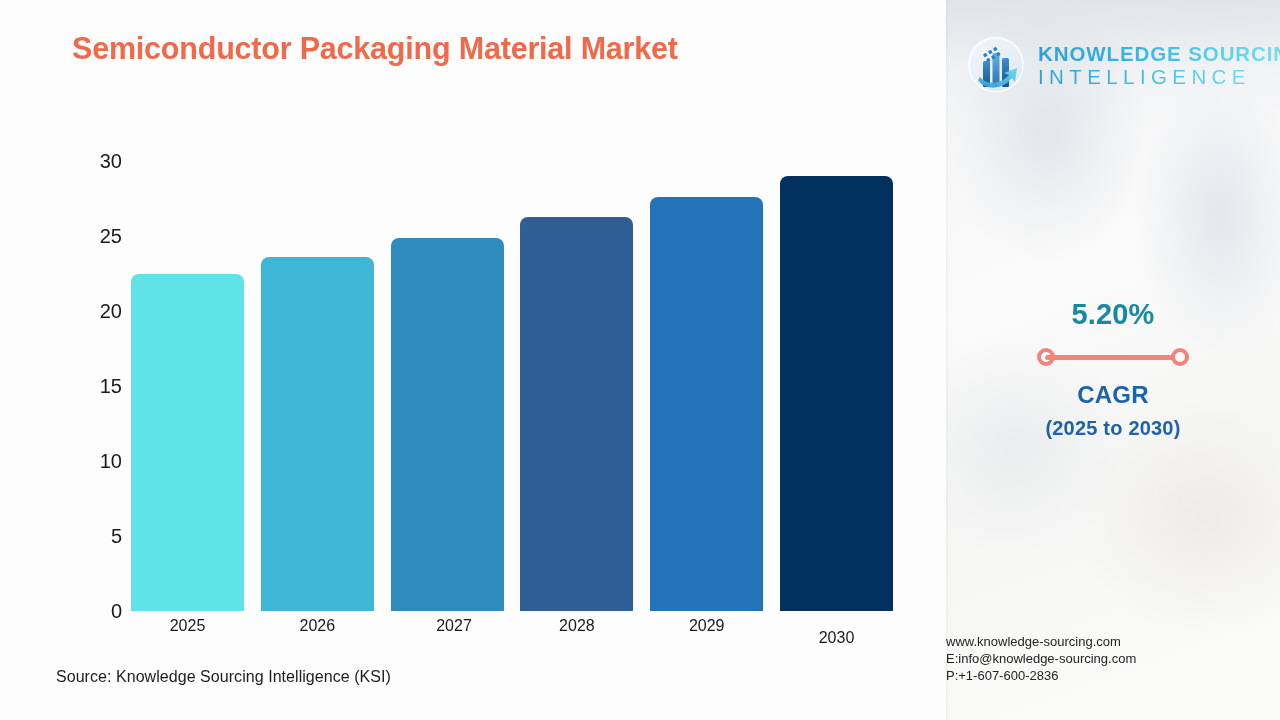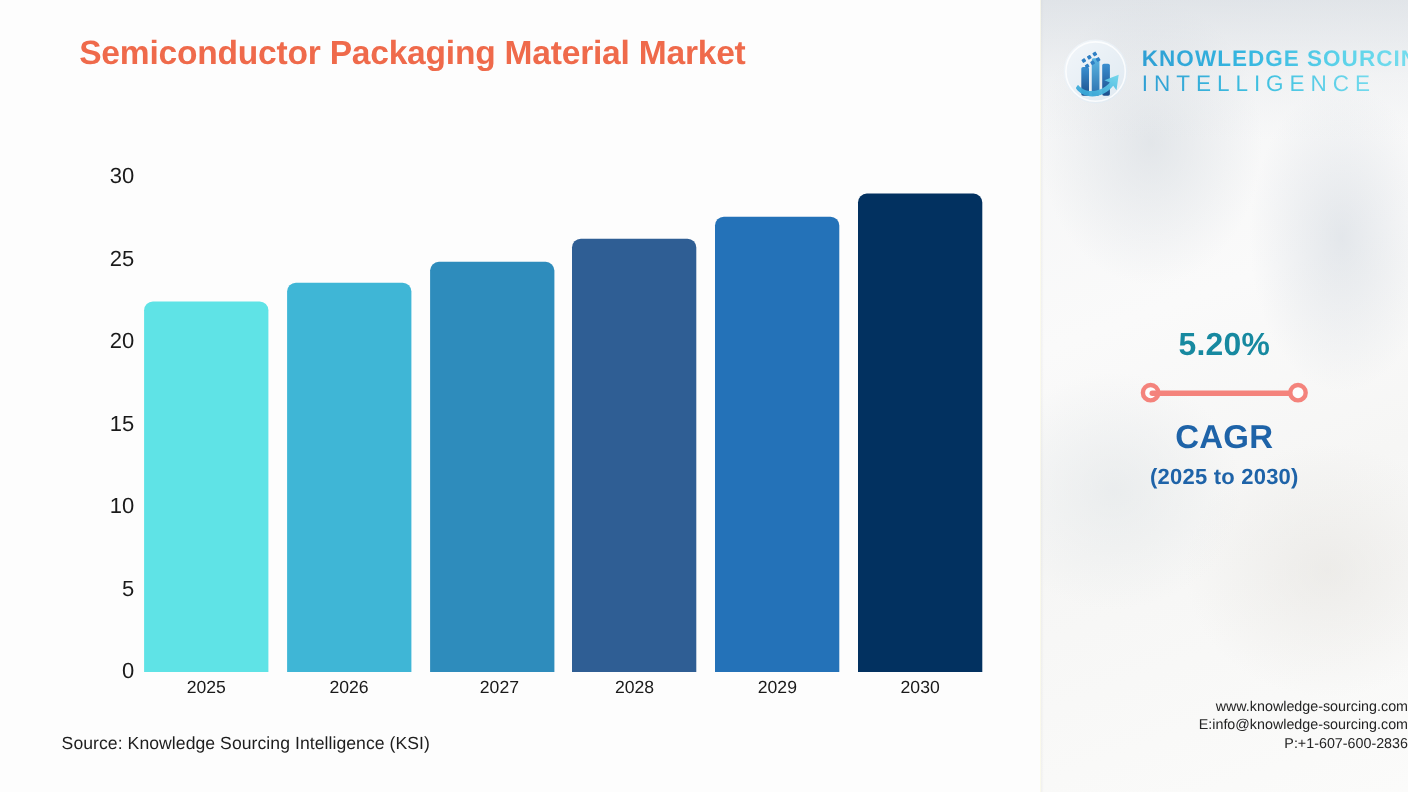--- a/index.html
+++ b/index.html
@@ -212,40 +212,40 @@
     width: 18px;
     height: 18px;
     border-radius: 50%;
     background: #fdfdfd;
     border: 4px solid #f4837c;
     box-sizing: border-box;
   }
   #cagr-connector .dot.left { left: 0; }
   #cagr-connector .dot.right { right: 0; }
   #cagr-label {
-    font-size: 30px;
+    font-size: 24px;
     font-weight: bold;
     color: #1e63a8;
     letter-spacing: 0.2px;
   }
   #cagr-period {
     font-size: 20px;
     font-weight: bold;
     color: #1e63a8;
     letter-spacing: 0.2px;
     margin-top: 8px;
   }
 
   
   #contact {
     position: absolute;
     left: 0;
     top: 633px;
     width: 334px;
-    text-align: right;
+    text-align: left;
     line-height: 1.32;
   }
   #contact div {
     font-size: 13px;
     color: #242424;
   }
 </style>
 </head>
 <body>
 
@@ -274,21 +274,21 @@
           <div class="bar" style="left: 520.4px; top: 216.5px; width: 113px; height: 394.5px; background: rgb(47, 94, 148);"></div>
           <div class="bar" style="left: 650.2px; top: 197px; width: 113px; height: 414px; background: rgb(36, 114, 184);"></div>
           <div class="bar" style="left: 780px; top: 176px; width: 113px; height: 435px; background: rgb(2, 49, 96);"></div>
         </div>
       <div id="xlabels-layer">
           <div class="xlabel" style="left: 187.5px;">2025</div>
           <div class="xlabel" style="left: 317.3px;">2026</div>
           <div class="xlabel" style="left: 454px;">2027</div>
           <div class="xlabel" style="left: 576.9px;">2028</div>
           <div class="xlabel" style="left: 706.7px;">2029</div>
-          <div class="xlabel" style="left: 836.5px;">2030</div>
+          <div class="xlabel" style="left: 836.5px; margin-top: 12px;">2030</div>
         </div>
     </div>
 
     <div id="source-note">Source: Knowledge Sourcing Intelligence (KSI)</div>
   </div>
 
   <div id="right-panel">
     <div id="panel-header-tint"></div>
 
     <div id="logo">

